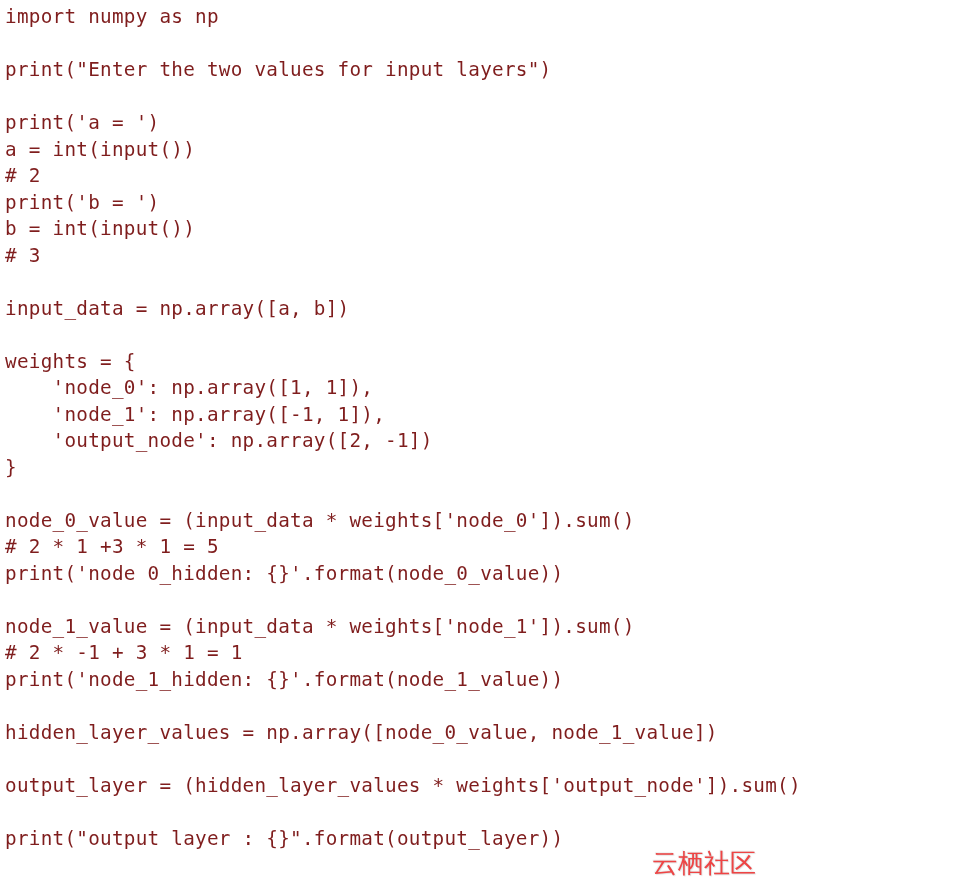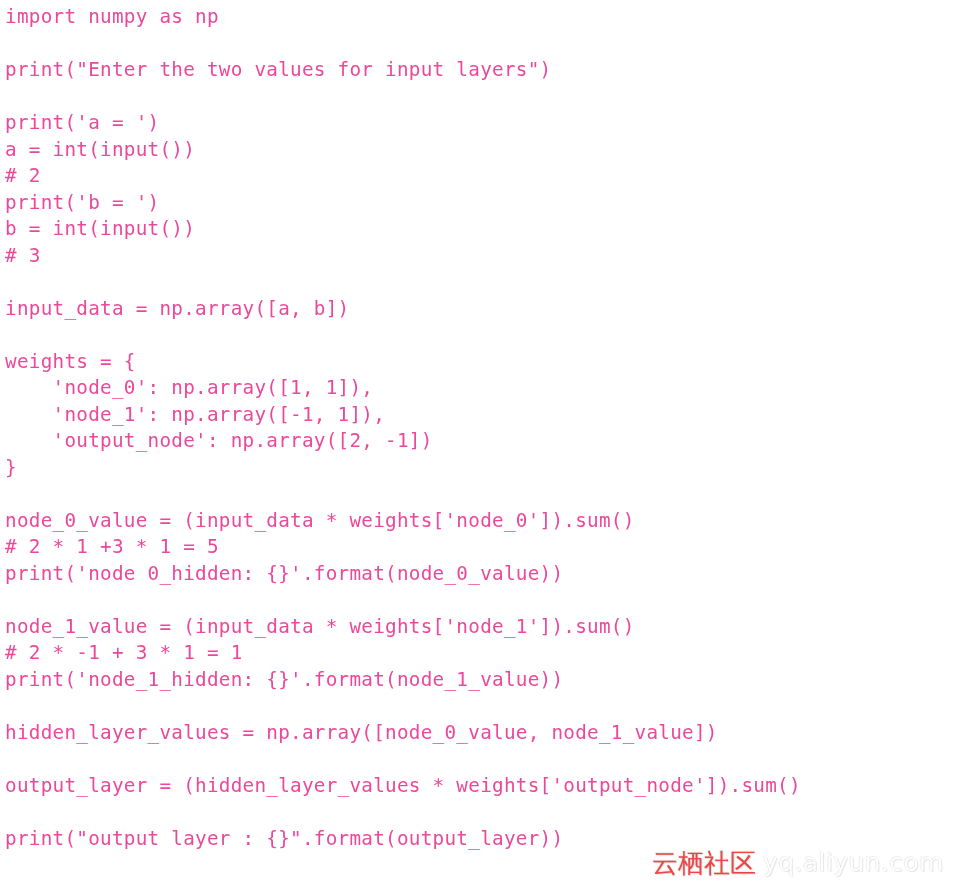--- a/index.html
+++ b/index.html
@@ -25,21 +25,21 @@
     left: 5px;
     top: 4px;
     width: 975px;
     margin: 0;
     padding: 0;
     white-space: pre;
     font-family: "DejaVu Sans Mono", "Liberation Mono", monospace;
     font-size: 19.3px;
     line-height: 26.5px;
     letter-spacing: 0.27px;
-    color: #ec4899;
+    color: #7f1d1d;
     -webkit-font-smoothing: antialiased;
   }
   .code-line {
     display: block;
     height: 26.5px;
     white-space: pre;
     min-height: 26.5px;
   }
   .code-line.blank {
     color: transparent;
@@ -79,16 +79,15 @@
 </style>
 </head>
 <body>
 
 <div id="page">
 
   <pre id="code-block"><span class="code-line">import numpy as np</span><span class="code-line blank">&nbsp;</span><span class="code-line">print("Enter the two values for input layers")</span><span class="code-line blank">&nbsp;</span><span class="code-line">print('a = ')</span><span class="code-line">a = int(input())</span><span class="code-line"># 2</span><span class="code-line">print('b = ')</span><span class="code-line">b = int(input())</span><span class="code-line"># 3</span><span class="code-line blank">&nbsp;</span><span class="code-line">input_data = np.array([a, b])</span><span class="code-line blank">&nbsp;</span><span class="code-line">weights = {</span><span class="code-line">    'node_0': np.array([1, 1]),</span><span class="code-line">    'node_1': np.array([-1, 1]),</span><span class="code-line">    'output_node': np.array([2, -1])</span><span class="code-line">}</span><span class="code-line blank">&nbsp;</span><span class="code-line">node_0_value = (input_data * weights['node_0']).sum()</span><span class="code-line"># 2 * 1 +3 * 1 = 5</span><span class="code-line">print('node 0_hidden: {}'.format(node_0_value))</span><span class="code-line blank">&nbsp;</span><span class="code-line">node_1_value = (input_data * weights['node_1']).sum()</span><span class="code-line"># 2 * -1 + 3 * 1 = 1</span><span class="code-line">print('node_1_hidden: {}'.format(node_1_value))</span><span class="code-line blank">&nbsp;</span><span class="code-line">hidden_layer_values = np.array([node_0_value, node_1_value])</span><span class="code-line blank">&nbsp;</span><span class="code-line">output_layer = (hidden_layer_values * weights['output_node']).sum()</span><span class="code-line blank">&nbsp;</span><span class="code-line">print("output layer : {}".format(output_layer))</span></pre>
 
   <div id="watermark">
     <span class="wm-cn">云栖社区</span>
-    <span class="wm-url">yq.aliyun.com</span>
   </div>
 
 </div>
 
 </body></html>

